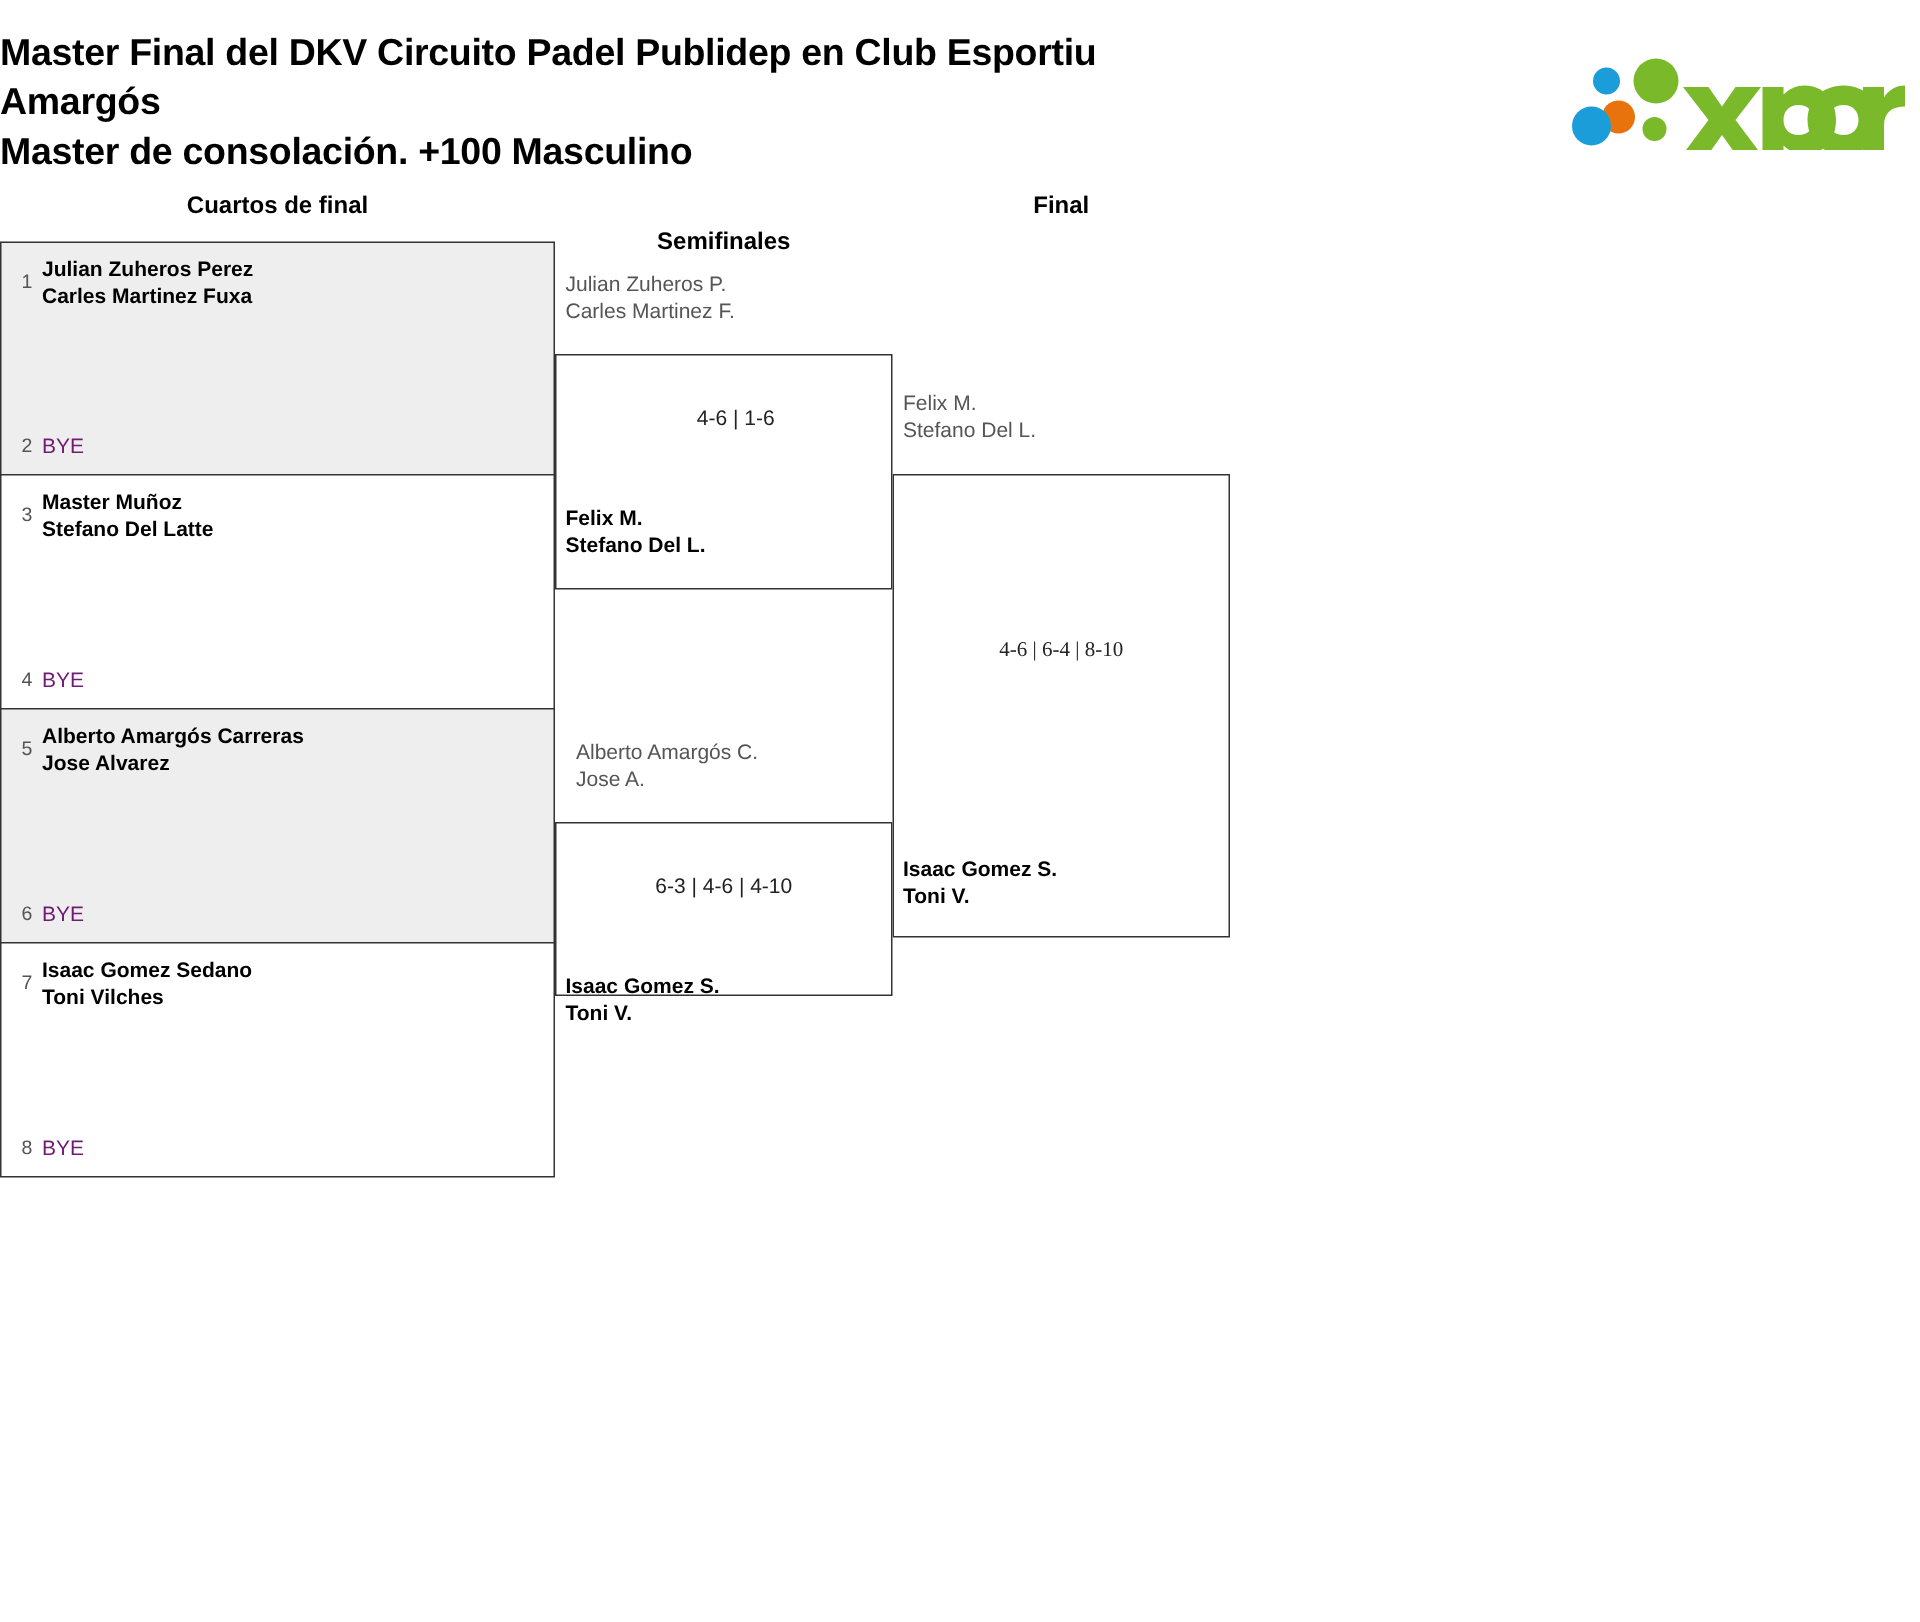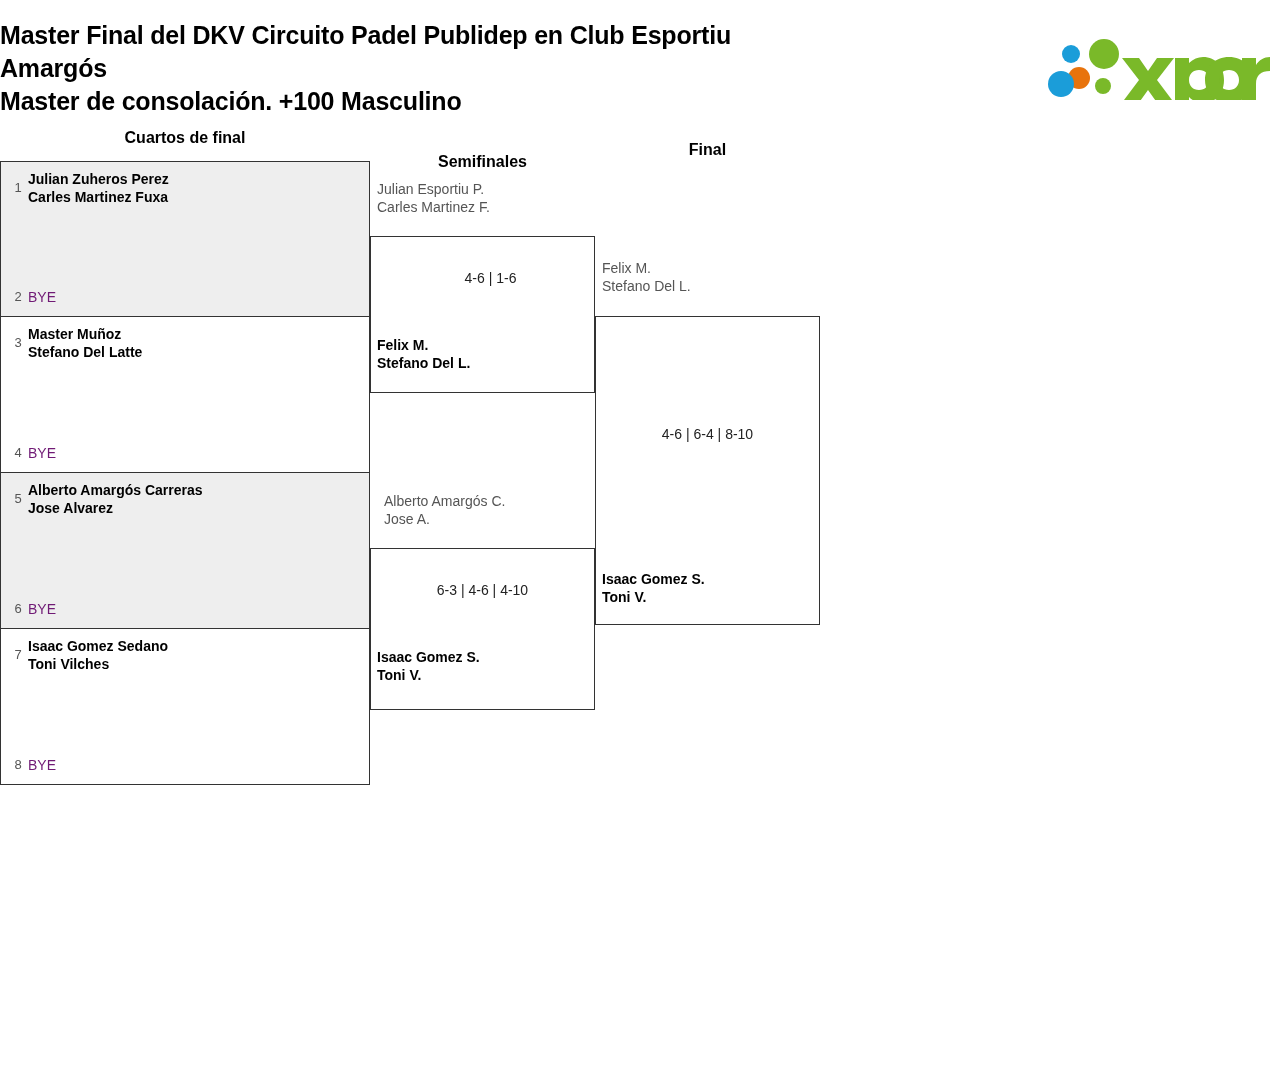--- a/index.html
+++ b/index.html
@@ -39,21 +39,21 @@
   .round-head {
     position: absolute;
     font-size: 16px;
     font-weight: bold;
     color: #000000;
     text-align: center;
     top: 129px;
   }
   .rh-0 { left: 0px;   width: 370px; }
   .rh-1 { left: 370px; width: 225px; margin-top: 24px; }
-  .rh-2 { left: 595px; width: 225px; margin-top: 12px; }
+  .rh-2 { left: 595px; width: 225px; }
 
   
   .bracket { position: absolute; left: 0; top: 0; width: 1280px; height: 1081px; }
 
   
   .r1-match {
     position: absolute;
     left: 0px;
     width: 370px;
     border: 1px solid #333333;
@@ -209,53 +209,53 @@
           <span class="tl">Toni Vilches</span>
         </span>
       </div>
       <div class="slot slot-bot">
         <span class="seed">8</span>
         <span class="bye">BYE</span>
       </div>
     </div>
 
     <div class="adv loser" style="left:377px; top:180px;">
-      <span class="tl">Julian Esportiu P.</span>
+      <span class="tl">Julian Zuheros P.</span>
       <span class="tl">Carles Martinez F.</span>
     </div>
 
     <div class="score-box" style="left:370px; top:236px; width:225px; height:157px;">
       <div class="score-text" style="top:33px;padding-left:16px;">4-6 | 1-6</div>
     </div>
 
     <div class="adv winner" style="left:377px; top:336px;">
       <span class="tl">Felix M.</span>
       <span class="tl">Stefano Del L.</span>
     </div>
 
     <div class="adv loser" style="left:384px; top:492px;">
       <span class="tl">Alberto Amargós C.</span>
       <span class="tl">Jose A.</span>
     </div>
 
-    <div class="score-box" style="left:370px; top:548px; width:225px; height:162px;">
+    <div class="score-box" style="left:370px; top:548px; width:225px; height:116px;">
       <div class="score-text" style="top:33px;">6-3 | 4-6 | 4-10</div>
     </div>
 
     <div class="adv winner" style="left:377px; top:648px;">
       <span class="tl">Isaac Gomez S.</span>
       <span class="tl">Toni V.</span>
     </div>
 
     <div class="adv loser" style="left:602px; top:259px;">
       <span class="tl">Felix M.</span>
       <span class="tl">Stefano Del L.</span>
     </div>
 
-    <div class="score-box" style="left:595px; top:316px; width:225px; height:309px;">
+    <div class="score-box" style="left:595px; top:316px; width:225px; height:309px;font-family:Liberation Serif, serif;">
       <div class="score-text" style="top:109px;">4-6 | 6-4 | 8-10</div>
     </div>
 
     <div class="adv winner" style="left:602px; top:570px;">
       <span class="tl">Isaac Gomez S.</span>
       <span class="tl">Toni V.</span>
     </div>
 
   </div>
 </div>

